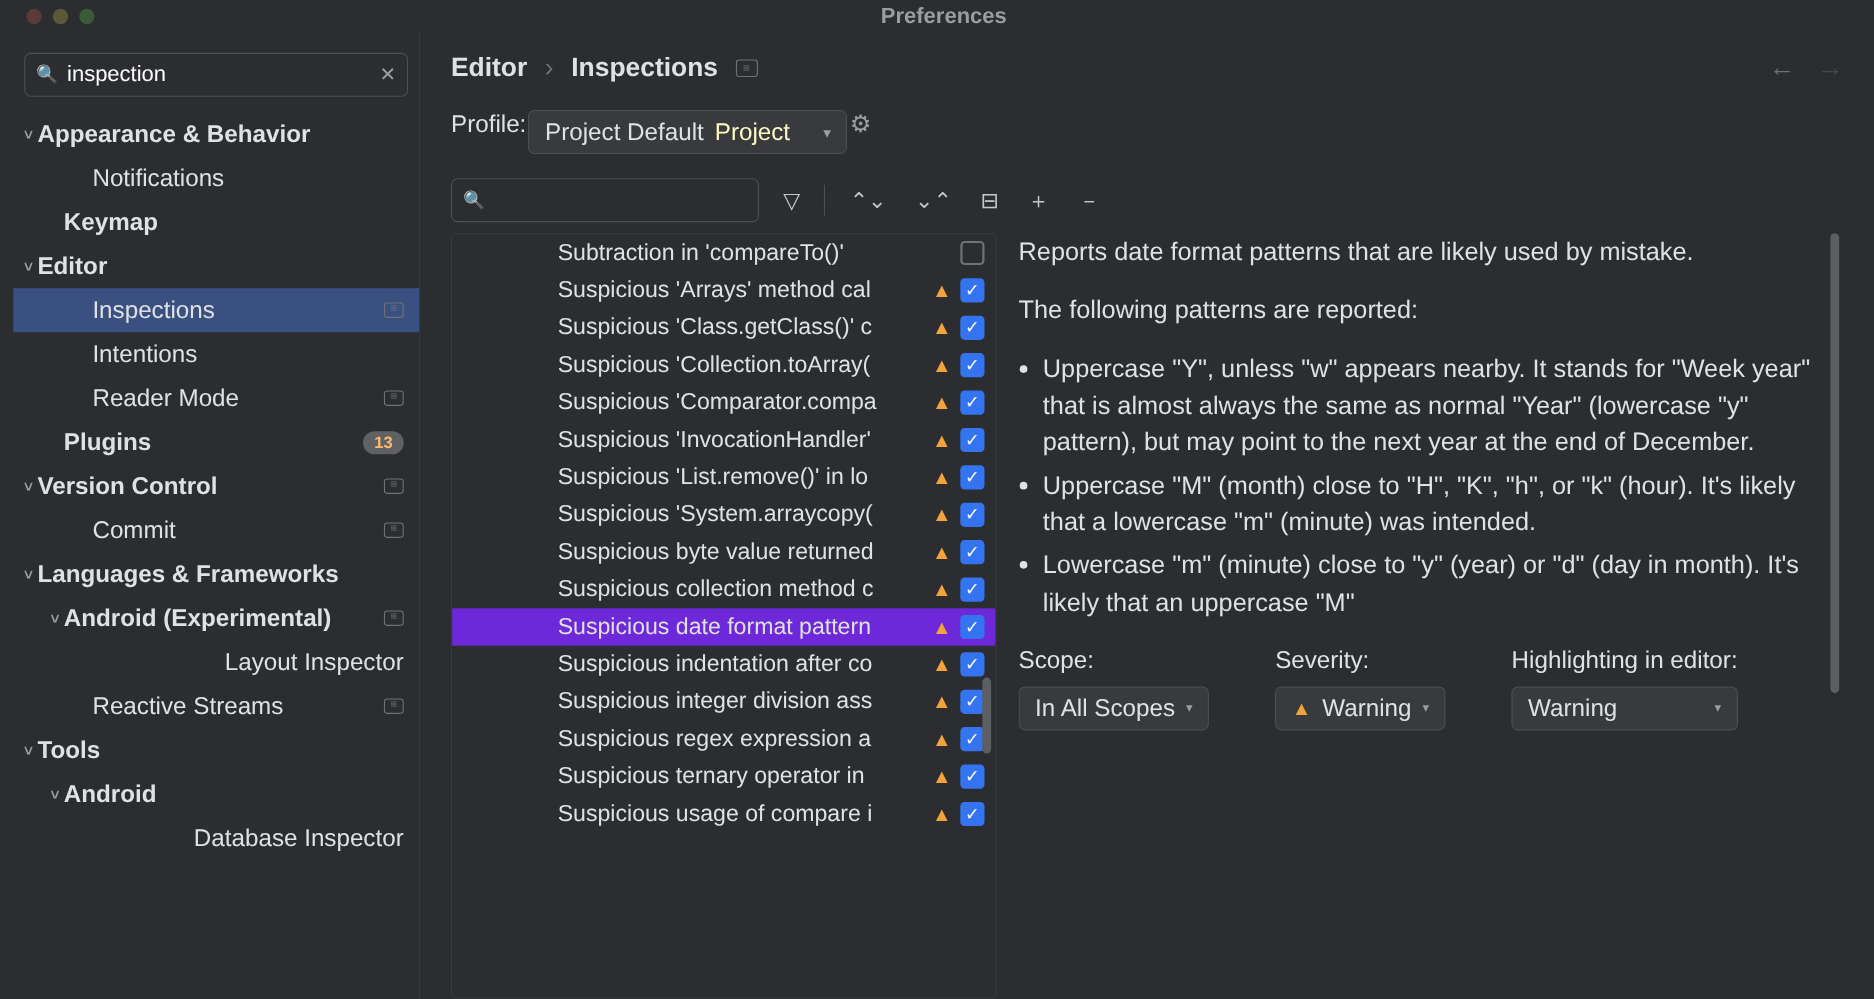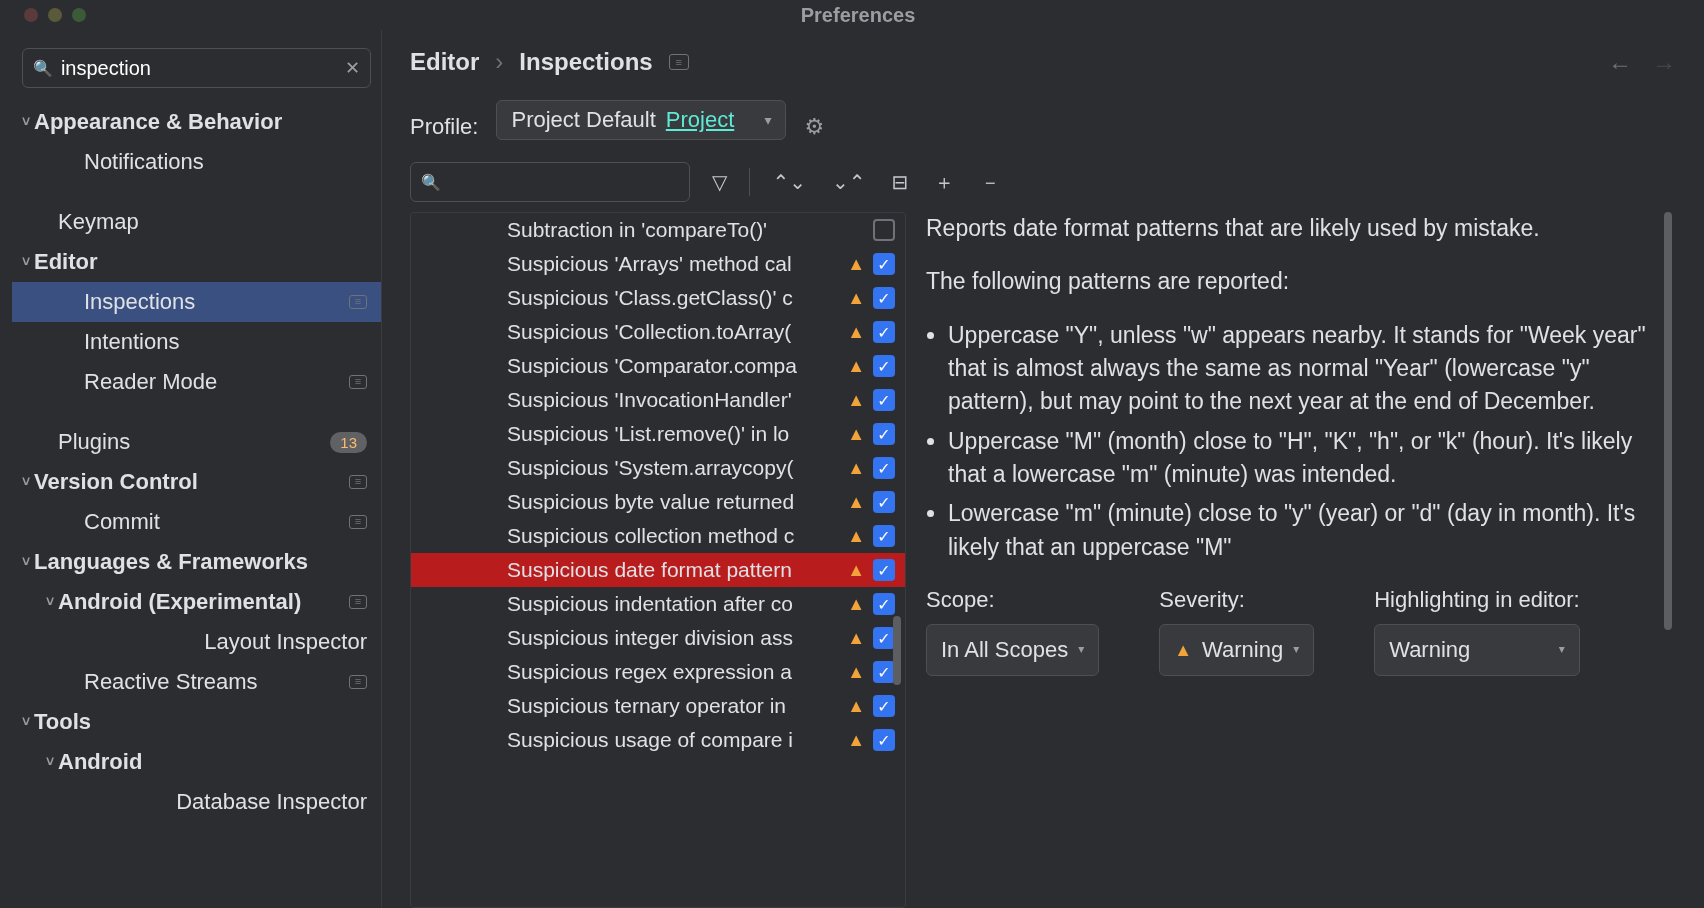--- a/index.html
+++ b/index.html
@@ -25,62 +25,62 @@
 .tree { flex: 1; overflow-y: auto; font-size: 22px; }
 .tree-row { display: flex; align-items: center; height: 40px; padding-right: 14px; cursor: pointer; }
 .tree-row.selected { background: #3a5080; }
 .tree-row .arrow { width: 16px; text-align: center; color: #9a9da1; font-size: 14px; }
 .tree-row .label { flex: 1; white-space: nowrap; overflow: hidden; text-overflow: ellipsis; }
 .tree-row .badge { background: #5f6163; border-radius: 11px; padding: 2px 10px; font-size: 15px; color: #fdba74; }
 .tree-row .indicator { width: 18px; height: 14px; border: 1px solid #6f7276; border-radius: 3px; margin-left: 6px; }
 .tree-row .indicator::before { content: "≡"; display: block; color: #6f7276; font-size: 11px; line-height: 11px; text-align: center; }
 .d0 { padding-left: 6px; font-weight: 600; }
 .d1 { padding-left: 56px; }
-.d1h { padding-left: 30px; font-weight: 400; margin-top: 20px; }
+.d1h { padding-left: 30px; font-weight: 700; }
 .d2 { padding-left: 82px; text-align: right; }
 .d2h { padding-left: 30px; font-weight: 600; }
 
 .main { flex: 1; display: flex; flex-direction: column; padding: 18px 28px 0; min-width: 0; }
 .breadcrumbs { display: flex; align-items: center; gap: 16px; font-size: 24px; font-weight: 600; margin-bottom: 24px; }
 .breadcrumbs .sep { color: #6f7276; font-weight: normal; }
 .breadcrumbs .ind { width: 20px; height: 16px; border: 1px solid #6f7276; border-radius: 3px; display: inline-flex; align-items: center; justify-content: center; font-size: 11px; color: #6f7276; }
 .navbtns { margin-left: auto; display: flex; gap: 20px; }
 .navbtn { color: #6f7276; font-size: 24px; cursor: pointer; }
 .navbtn.disabled { opacity: 0.4; }
 
-.profile-row { display: flex; align-items: flex-end; gap: 18px; margin-bottom: 22px; font-size: 22px; }
+.profile-row { display: flex; align-items: flex-start; gap: 2px; margin-bottom: 22px; font-size: 22px; }
 .profile-select { border: 1px solid #4d4f52; border-radius: 6px; height: 40px; padding: 0 14px; display: flex; align-items: center; gap: 10px; min-width: 290px; background: #383a3e; }
-.profile-select .gray { color: #5eead4; text-decoration: underline; }
+.profile-select .gray { color: #fef9c3; }
 .profile-select .chev { margin-left: auto; color: #9a9da1; font-size: 14px; }
 .gear-icon { color: #9a9da1; font-size: 22px; cursor: pointer; }
 
 .toolbar { display: flex; align-items: center; gap: 18px; margin-bottom: 10px; }
 .toolsearch { width: 280px; height: 40px; border: 1px solid #4d4f52; border-radius: 6px; display: flex; align-items: center; padding: 0 10px; background: #2b2d30; }
 .toolsearch input { flex: 1; background: transparent; border: none; outline: none; color: #dfe1e5; font-size: 18px; }
 .toolbtn { color: #c5c7cd; font-size: 20px; cursor: pointer; padding: 4px; }
 .toolsep { width: 1px; height: 28px; background: #4d4f52; }
 
 .content { flex: 1; display: flex; gap: 20px; min-height: 0; }
 .insp-list { width: 496px; border: 1px solid #393b40; border-radius: 4px; overflow-y: auto; position: relative; }
 .insp-row { display: flex; align-items: center; height: 34px; padding-left: 96px; padding-right: 10px; font-size: 21px; cursor: pointer; }
-.insp-row.selected { background: #b91c1c; justify-content: center; }
+.insp-row.selected { background: #6d28d9; justify-content: center; }
 .insp-row .txt { flex: 1; white-space: nowrap; overflow: hidden; }
 .insp-row .warn-icon { color: #f2a33a; font-size: 18px; margin-left: 2px; margin-right: 8px; }
 .insp-row .cb { width: 22px; height: 22px; border-radius: 4px; flex-shrink: 0; display: flex; align-items: center; justify-content: center; font-size: 16px; }
 .insp-row .cb.checked { background: #3574f0; color: #fff; }
 .insp-row .cb.unchecked { border: 2px solid #6f7276; }
 
 .detail { flex: 1; overflow-y: auto; font-size: 23px; line-height: 1.45; padding-right: 10px; position: relative; }
 .detail p { margin-bottom: 20px; }
 .detail ul { padding-left: 22px; margin-bottom: 20px; }
 .detail ul li { margin-bottom: 6px; }
 
 .footer-controls { display: flex; gap: 60px; margin-top: 8px; font-size: 22px; padding-bottom: 10px; }
 .footer-controls .group { display: flex; flex-direction: column; gap: 8px; }
-.ctl-select { border: 1px solid #4d4f52; border-radius: 6px; height: 52px; padding: 0 14px; display: flex; align-items: center; gap: 10px; background: #383a3e; min-width: 150px; }
+.ctl-select { border: 1px solid #4d4f52; border-radius: 6px; height: 40px; padding: 0 14px; display: flex; align-items: center; gap: 10px; background: #383a3e; min-width: 150px; }
 .ctl-select .chev { margin-left: auto; color: #9a9da1; font-size: 12px; }
 .ctl-select .warn-icon { color: #f2a33a; font-size: 18px; }
 
 .scrollbar-track { position: absolute; right: 2px; top: 0; bottom: 0; width: 10px; }
 .scrollbar-thumb { position: absolute; width: 8px; background: #5c5e62; border-radius: 4px; }
 </style>
 </head>
 <body>
 
 <div class="window">

